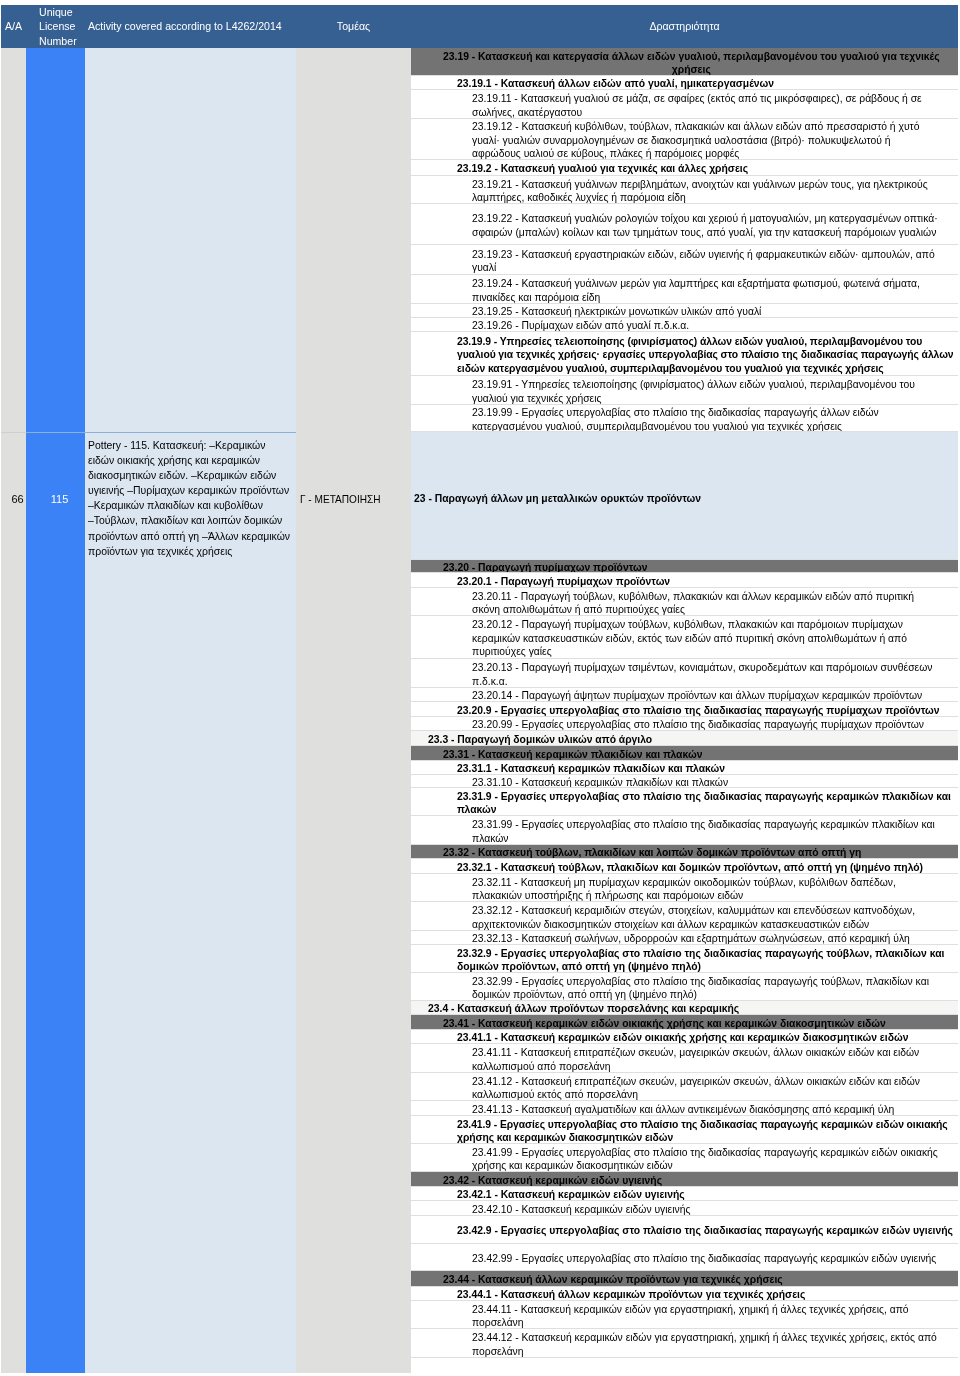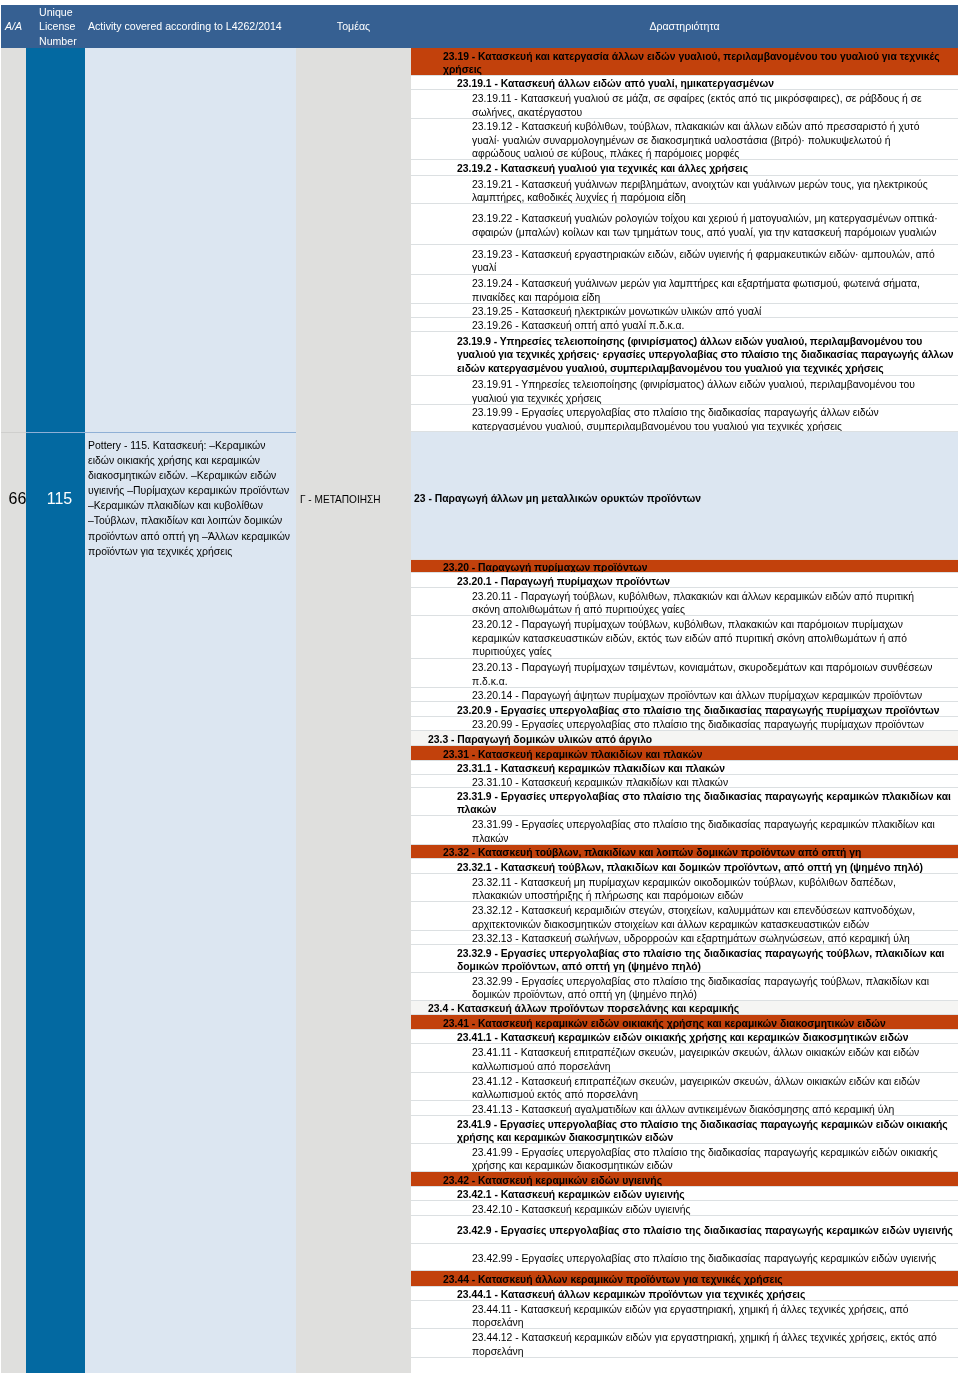--- a/index.html
+++ b/index.html
@@ -7,40 +7,40 @@
        font-family:"Liberation Sans",sans-serif;
        -webkit-font-smoothing:antialiased;}
   .sheet{position:relative;width:960px;height:1376px;overflow:hidden;background:#fff;}
 
   
   .hdr{position:absolute;left:1px;top:5px;width:957px;height:43px;
        background:#366092;display:flex;align-items:center;}
   .hdr .hc{color:#ffffff;font-size:10.6px;line-height:14.6px;
            display:flex;align-items:center;justify-content:center;
            height:43px;box-sizing:border-box;text-align:center;overflow:visible;}
-  .hc0{width:25px;flex:0 0 25px;font-style:italic;}
+  .hc0{width:25px;flex:0 0 25px;}
   .hdr .hc1{width:59px;flex:0 0 59px;padding-left:13px;justify-content:flex-start;text-align:left;}
   .hdr .hc2{width:211px;flex:0 0 211px;padding-left:3px;justify-content:flex-start;text-align:right;}
   .hc3{width:115px;flex:0 0 115px;}
   .hc4{flex:1;}
 
   
   .body{position:absolute;left:1px;top:48px;width:957px;height:1325px;display:flex;}
   .cAA{width:25px;flex:0 0 25px;background:#DFDFDD;position:relative;}
-  .cLIC{width:59px;flex:0 0 59px;background:#0369a1;position:relative;}
+  .cLIC{width:59px;flex:0 0 59px;background:#3b82f6;position:relative;}
   .cACT{width:211px;flex:0 0 211px;background:#DCE6F1;position:relative;}
   .cTOM{width:115px;flex:0 0 115px;background:#DFDFDD;position:relative;}
   .cDRA{flex:1;position:relative;background:#fff;}
 
   .rowsplit{position:absolute;left:0;right:0;top:384px;height:1px;background:#8fb0d6;}
   .rowsplit2{position:absolute;left:0;right:0;top:384px;height:1px;background:#cfcfcd;}
 
   .cellTxt{position:absolute;left:8px;right:0;top:387px;height:128px;
            display:flex;align-items:center;
-           justify-content:center;font-size:16px;color:#000;text-align:center;}
+           justify-content:center;font-size:11px;color:#000;text-align:center;}
   .lic{color:#ffffff;}
   .actTxt{position:absolute;left:0;right:0;top:390px;font-size:10.45px;line-height:15.1px;
           color:#000;padding:0 4px 0 3px;box-sizing:border-box;}
   .tomTxt{position:absolute;left:0;right:0;top:387px;height:128px;
           display:flex;align-items:center;
           justify-content:flex-start;padding-left:4px;box-sizing:border-box;
           font-size:10.1px;color:#000;}
 
   
   .sub{position:relative;}
@@ -48,21 +48,21 @@
         font-size:10.35px;line-height:13.5px;color:#000;
         display:flex;align-items:center;overflow:hidden;}
   .srow .t{display:block;white-space:pre;position:relative;top:1.5px;}
   .bd{font-weight:bold;}
   .srow.tight .t{letter-spacing:-0.075px;}
   .lv1{padding-left:17px;}
   .lv2{padding-left:32px;}
   .lv3{padding-left:46px;}
   .lv4{padding-left:61px;}
   .lv1{background:#F5F5F3;}
-  .lv2{background:#c2410c;}
+  .lv2{background:#737373;text-align:center;}
   .lv3,.lv4{background:#FFFFFF;}
   .bluehdr{background:#DCE6F1;display:flex;align-items:center;}
 </style>
 </head>
 <body>
 
 <div class="sheet">
 
   <div class="hdr">
     <div class="hc hc0">A/A</div>
@@ -114,21 +114,21 @@
           <div class="srow lv4" style="height: 30px;">
             <span class="t">23.19.23 - Κατασκευή εργαστηριακών ειδών, ειδών υγιεινής ή φαρμακευτικών ειδών· αμπουλών, από<br>γυαλί</span>
           </div>
           <div class="srow lv4" style="height: 29px;">
             <span class="t">23.19.24 - Κατασκευή γυάλινων μερών για λαμπτήρες και εξαρτήματα φωτισμού, φωτεινά σήματα,<br>πινακίδες και παρόμοια είδη</span>
           </div>
           <div class="srow lv4" style="height: 14px;">
             <span class="t">23.19.25 - Κατασκευή ηλεκτρικών μονωτικών υλικών από γυαλί</span>
           </div>
           <div class="srow lv4" style="height: 14px;">
-            <span class="t">23.19.26 - Κατασκευή οπτή από γυαλί π.δ.κ.α.</span>
+            <span class="t">23.19.26 - Πυρίμαχων ειδών από γυαλί π.δ.κ.α.</span>
           </div>
           <div class="srow lv3 tight" style="height: 44px;">
             <span class="t bd">23.19.9 - Υπηρεσίες τελειοποίησης (φινιρίσματος) άλλων ειδών γυαλιού, περιλαμβανομένου του<br>γυαλιού για τεχνικές χρήσεις· εργασίες υπεργολαβίας στο πλαίσιο της διαδικασίας παραγωγής άλλων<br>ειδών κατεργασμένου γυαλιού, συμπεριλαμβανομένου του γυαλιού για τεχνικές χρήσεις</span>
           </div>
           <div class="srow lv4" style="height: 29px;">
             <span class="t">23.19.91 - Υπηρεσίες τελειοποίησης (φινιρίσματος) άλλων ειδών γυαλιού, περιλαμβανομένου του<br>γυαλιού για τεχνικές χρήσεις</span>
           </div>
           <div class="srow lv4" style="height: 27px;">
             <span class="t">23.19.99 - Εργασίες υπεργολαβίας στο πλαίσιο της διαδικασίας παραγωγής άλλων ειδών<br>κατεργασμένου γυαλιού, συμπεριλαμβανομένου του γυαλιού για τεχνικές χρήσεις</span>
           </div>

